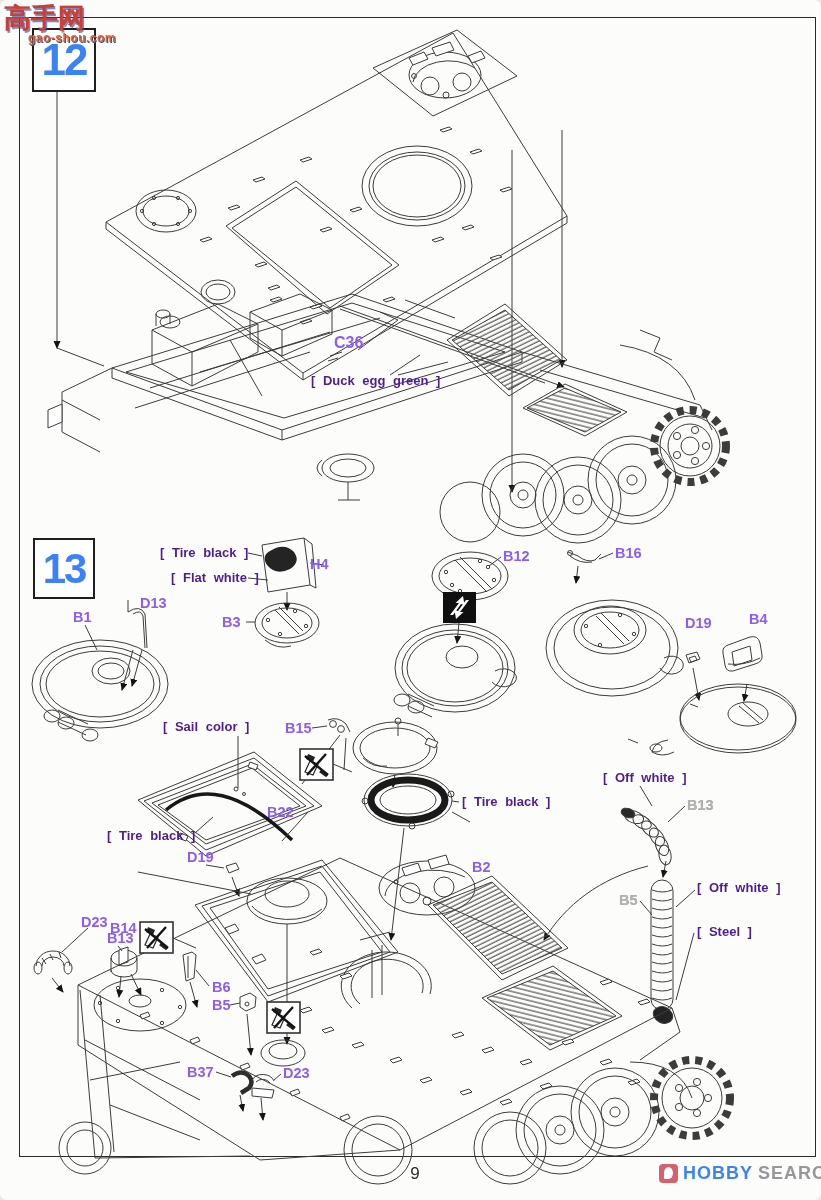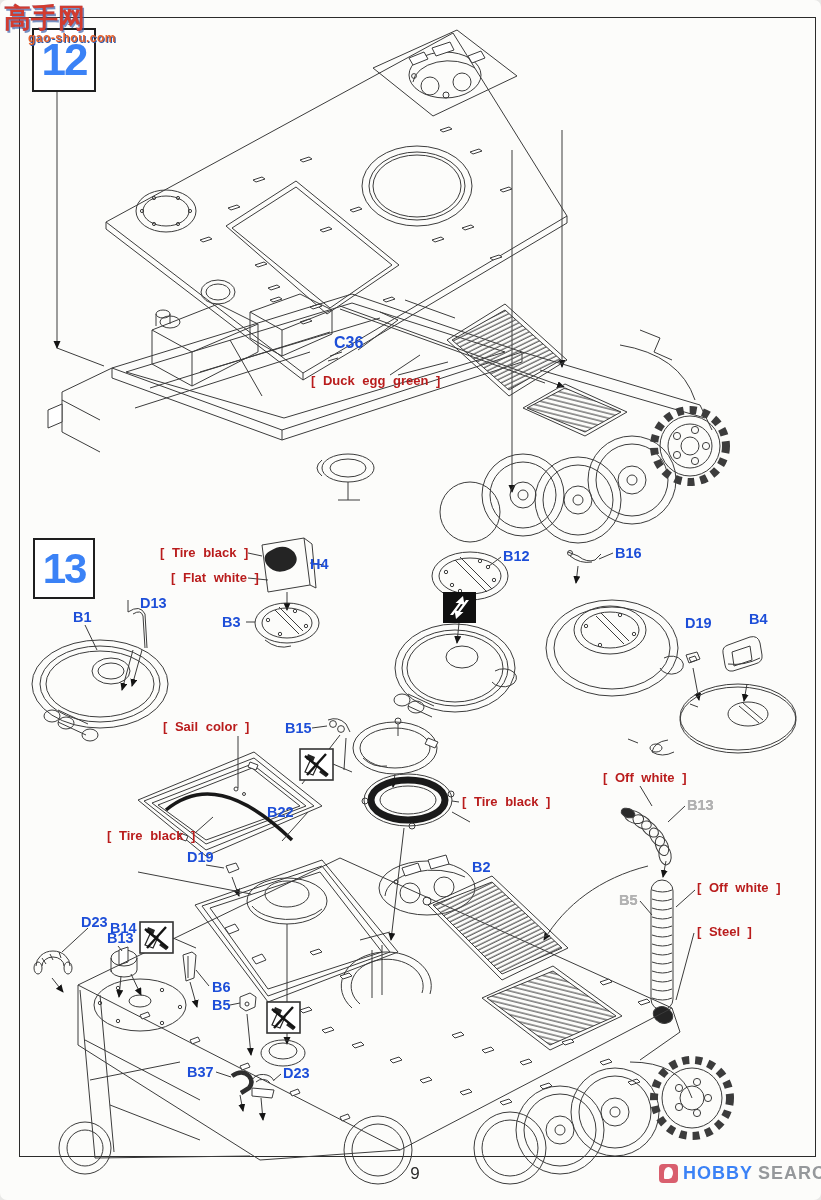--- a/index.html
+++ b/index.html
@@ -5,22 +5,22 @@
   html,body{margin:0;padding:0;background:#e8e8e6;}
   .page{position:relative;width:821px;height:1200px;background:#fcfcfa;overflow:hidden;
         font-family:"Liberation Sans",sans-serif;border-radius:7px;}
   .border-rect{position:absolute;left:19px;top:17px;width:795px;height:1138px;
         border:1.5px solid #2b2b2b;}
   svg.art{position:absolute;left:0;top:0;}
   svg.art *{vector-effect:none;}
   .stepbox{position:absolute;width:60px;height:60px;background:#fff;border:2.2px solid #1e1e1e;
         display:flex;align-items:center;justify-content:center;
         font-size:44px;font-weight:800;color:#3b82f6;letter-spacing:-2px;}
-  .lbl{position:absolute;font-size:14.5px;font-weight:bold;color:#1d4ed8;white-space:nowrap;}
-  .lblb{position:absolute;font-size:13px;font-weight:bold;color:#b91c1c;white-space:nowrap;word-spacing:4px;}
+  .lbl{position:absolute;font-size:14.5px;font-weight:bold;color:#8b5cf6;white-space:nowrap;}
+  .lblb{position:absolute;font-size:13px;font-weight:bold;color:#4c1d95;white-space:nowrap;word-spacing:4px;}
   .lblg{position:absolute;font-size:14.5px;font-weight:bold;color:#b2b2b2;white-space:nowrap;
         text-shadow:0 0 0 #999;}
   .biglbl{font-size:16px;}
   .pagenum{position:absolute;left:375px;top:1164px;width:80px;text-align:center;
         font-size:17px;color:#2a2a2a;}
   .wm{position:absolute;left:4px;top:5px;line-height:1;z-index:5;}
   .wm-row{display:flex;align-items:center;gap:1px;}
   .wm-cn{font-size:27px;font-weight:900;color:#d23b2f;
         text-shadow:1.5px 1.5px 0 rgba(45,85,165,.65), -0.5px -0.5px 0 rgba(45,85,165,.4);}
   .wm-site{font-size:12px;font-weight:800;color:#e8632c;letter-spacing:.5px;

